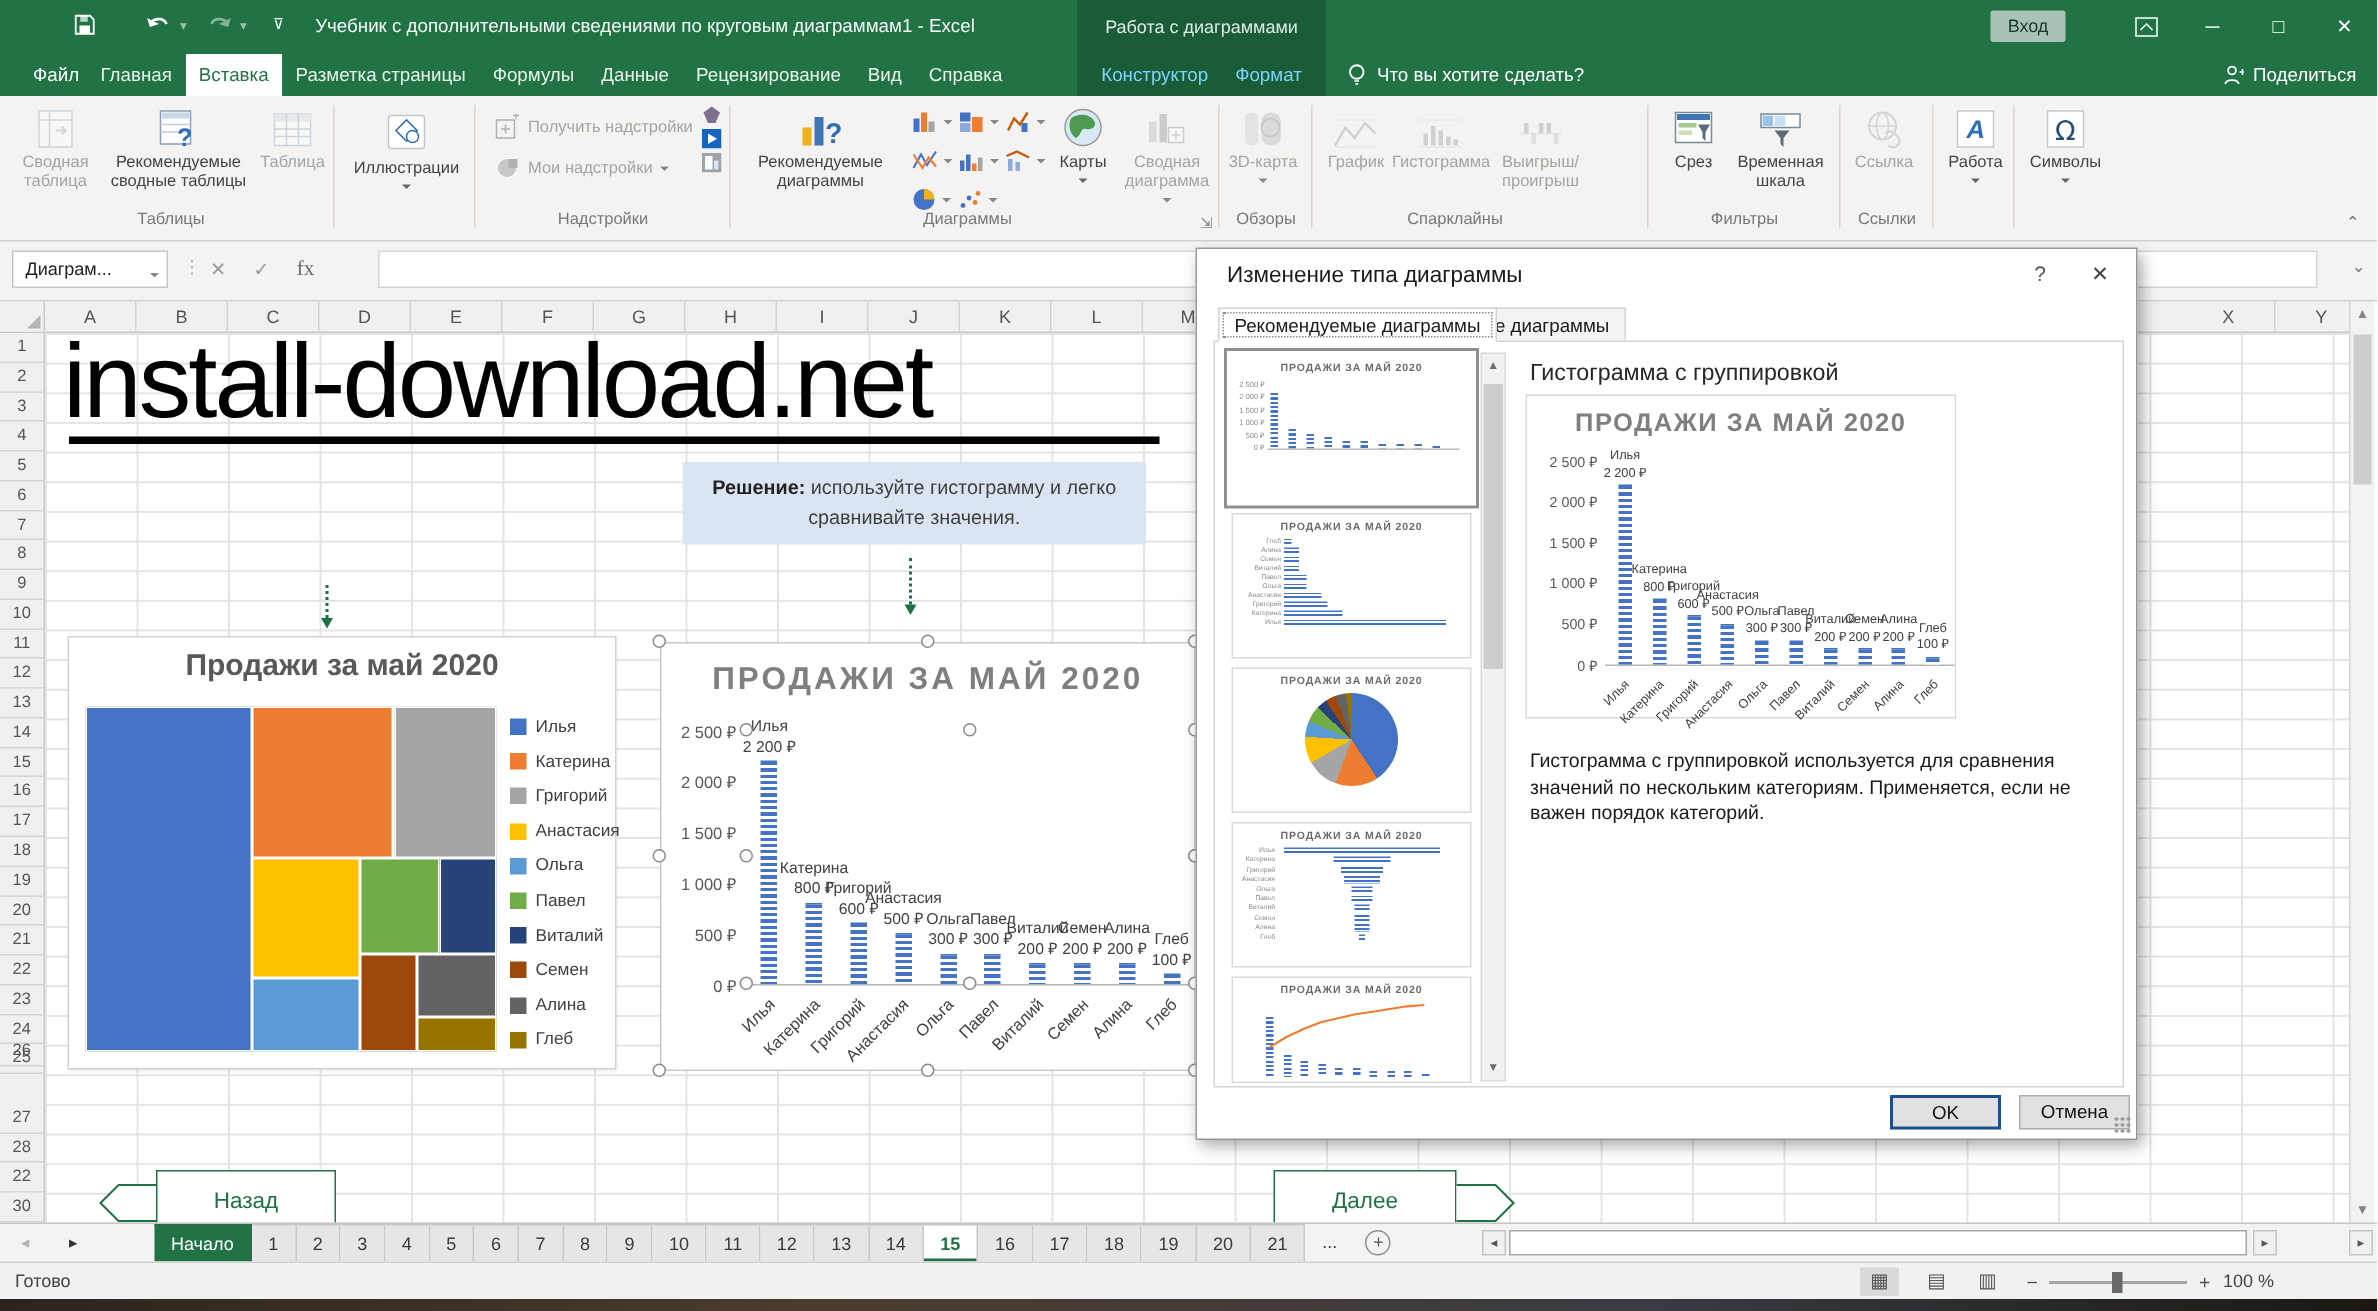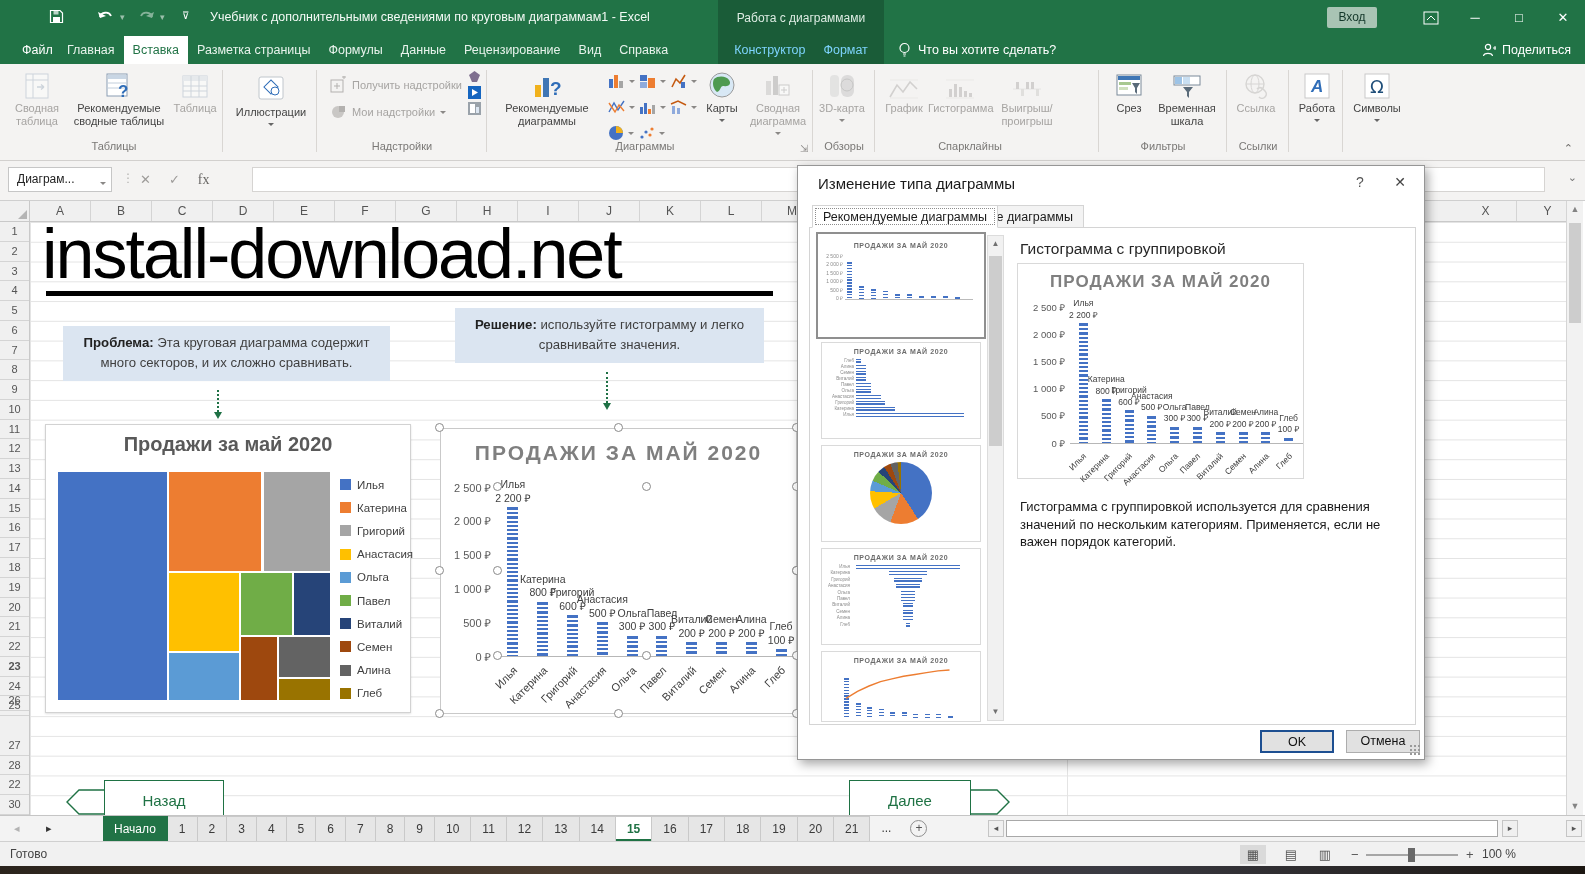--- a/index.html
+++ b/index.html
@@ -583,41 +583,38 @@
       <div class="rhead" style="top: 237.192px; height: 19.766px; line-height: 19.766px;">13</div>
       <div class="rhead" style="top: 256.958px; height: 19.766px; line-height: 19.766px;">14</div>
       <div class="rhead" style="top: 276.724px; height: 19.766px; line-height: 19.766px;">15</div>
       <div class="rhead" style="top: 296.49px; height: 19.766px; line-height: 19.766px;">16</div>
       <div class="rhead" style="top: 316.256px; height: 19.766px; line-height: 19.766px;">17</div>
       <div class="rhead" style="top: 336.022px; height: 19.766px; line-height: 19.766px;">18</div>
       <div class="rhead" style="top: 355.788px; height: 19.766px; line-height: 19.766px;">19</div>
       <div class="rhead" style="top: 375.554px; height: 19.766px; line-height: 19.766px;">20</div>
       <div class="rhead" style="top: 395.32px; height: 19.766px; line-height: 19.766px;">21</div>
       <div class="rhead" style="top: 415.086px; height: 19.766px; line-height: 19.766px;">22</div>
-      <div class="rhead" style="top: 434.852px; height: 19.766px; line-height: 19.766px; font-weight: bold;">23</div>
+      <div class="rhead" style="top: 434.852px; height: 19.766px; line-height: 19.766px;">23</div>
       <div class="rhead" style="top: 454.618px; height: 19.766px; line-height: 19.766px;">24</div>
       <div class="rhead" style="top: 474.384px; height: 19.766px; line-height: 19.766px;">25</div>
       <div class="rhead" style="top: 469px; height: 19.766px; line-height: 19.766px;">26</div>
       <div class="rhead" style="top: 513.916px; height: 19.766px; line-height: 19.766px;">27</div>
       <div class="rhead" style="top: 533.682px; height: 19.766px; line-height: 19.766px;">28</div>
       <div class="rhead" style="top: 553.448px; height: 19.766px; line-height: 19.766px;">22</div>
       <div class="rhead" style="top: 573.214px; height: 19.766px; line-height: 19.766px;">30</div>
     </div>
   <div id="vscroll">
     <div class="sbtn" style="top:0">▲</div>
     <div id="vthumb"></div>
     <div class="sbtn" style="bottom:0">▼</div>
   </div>
 
   <div id="watermark">install-download.net</div>
   <div id="wm-underline"></div>
 
-  <div class="callout" style="left:63px;top:326px;width:327px">
-    <b>Проблема:</b><span> Эта круговая диаграмма содержит много секторов, и их сложно сравнивать.</span>
-  </div>
   <div class="callout" style="left:455px;top:308px;width:309px">
     <b>Решение:</b><span> используйте гистограмму и легко сравнивайте значения.</span>
   </div>
   <div class="dotarrow" style="left:217px;top:390px;height:26px"></div>
   <div class="dotarrow" style="left:606px;top:372px;height:35px"></div>
 
   <div id="treemap">
     <div id="tm-title">Продажи за май 2020</div>
     <div id="tm-plot">
         <div class="tm-rect" style="left: 0%; top: 0%; width: 40.6%; height: 100%; background: rgb(68, 114, 196);"></div>

